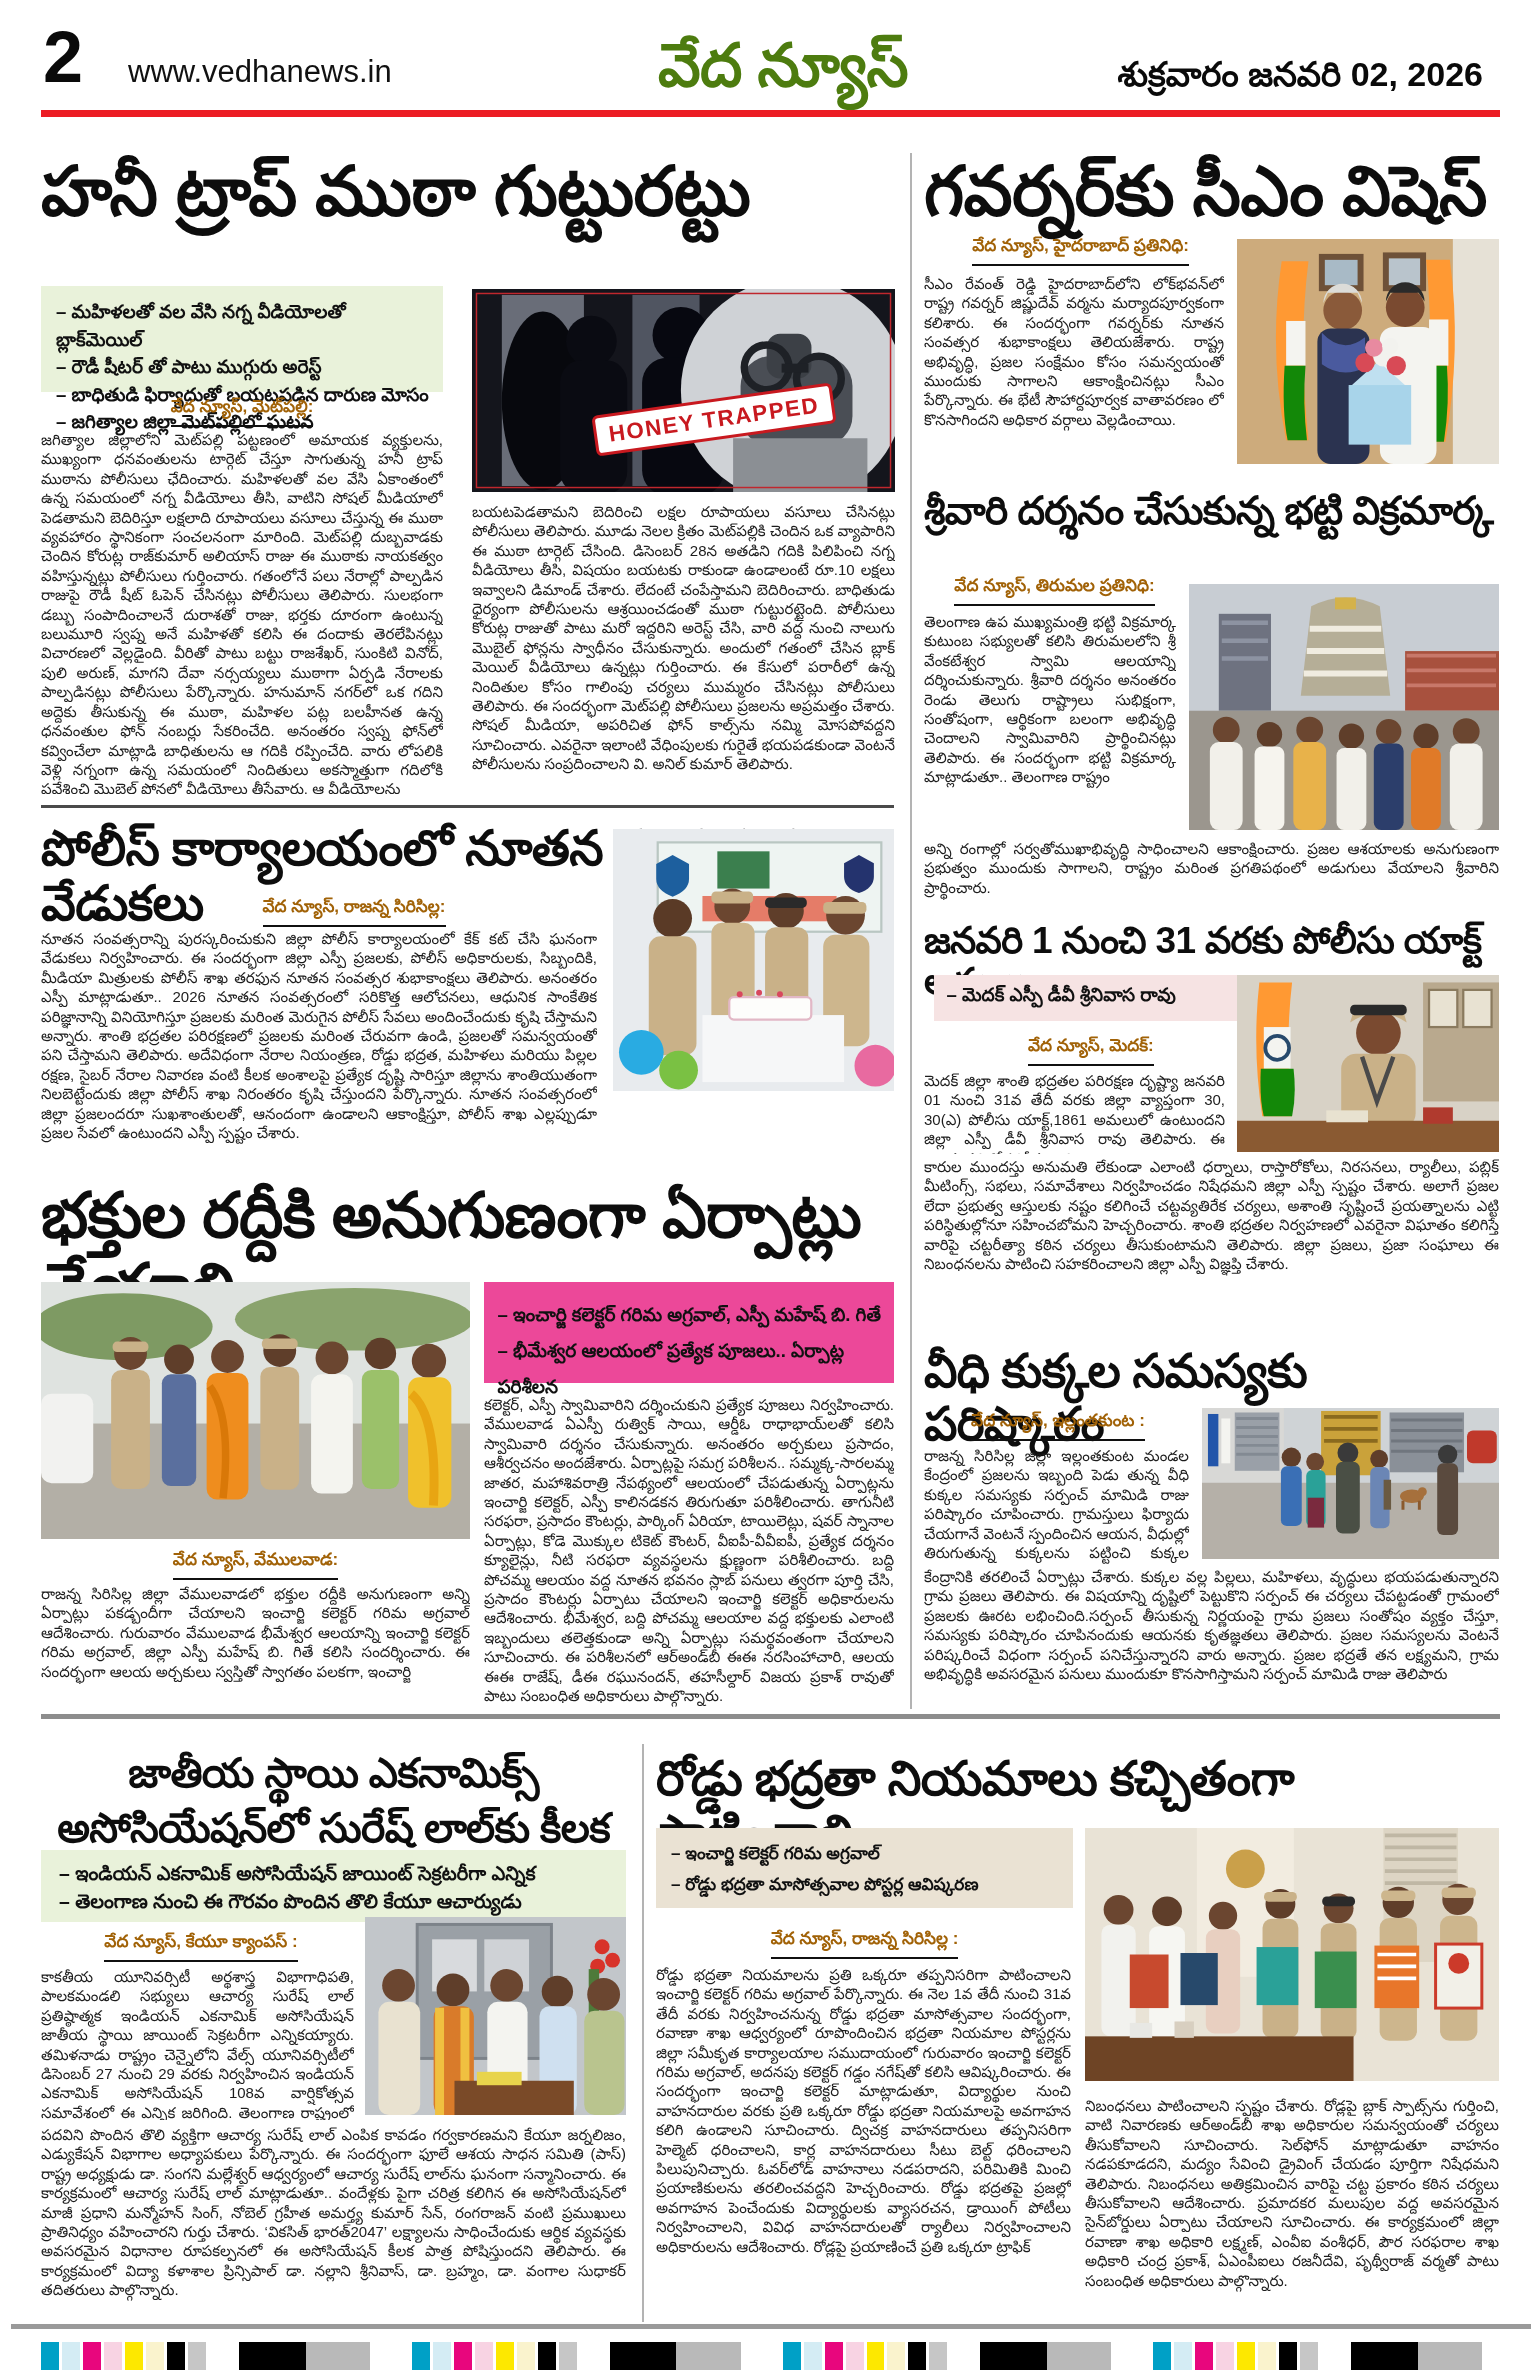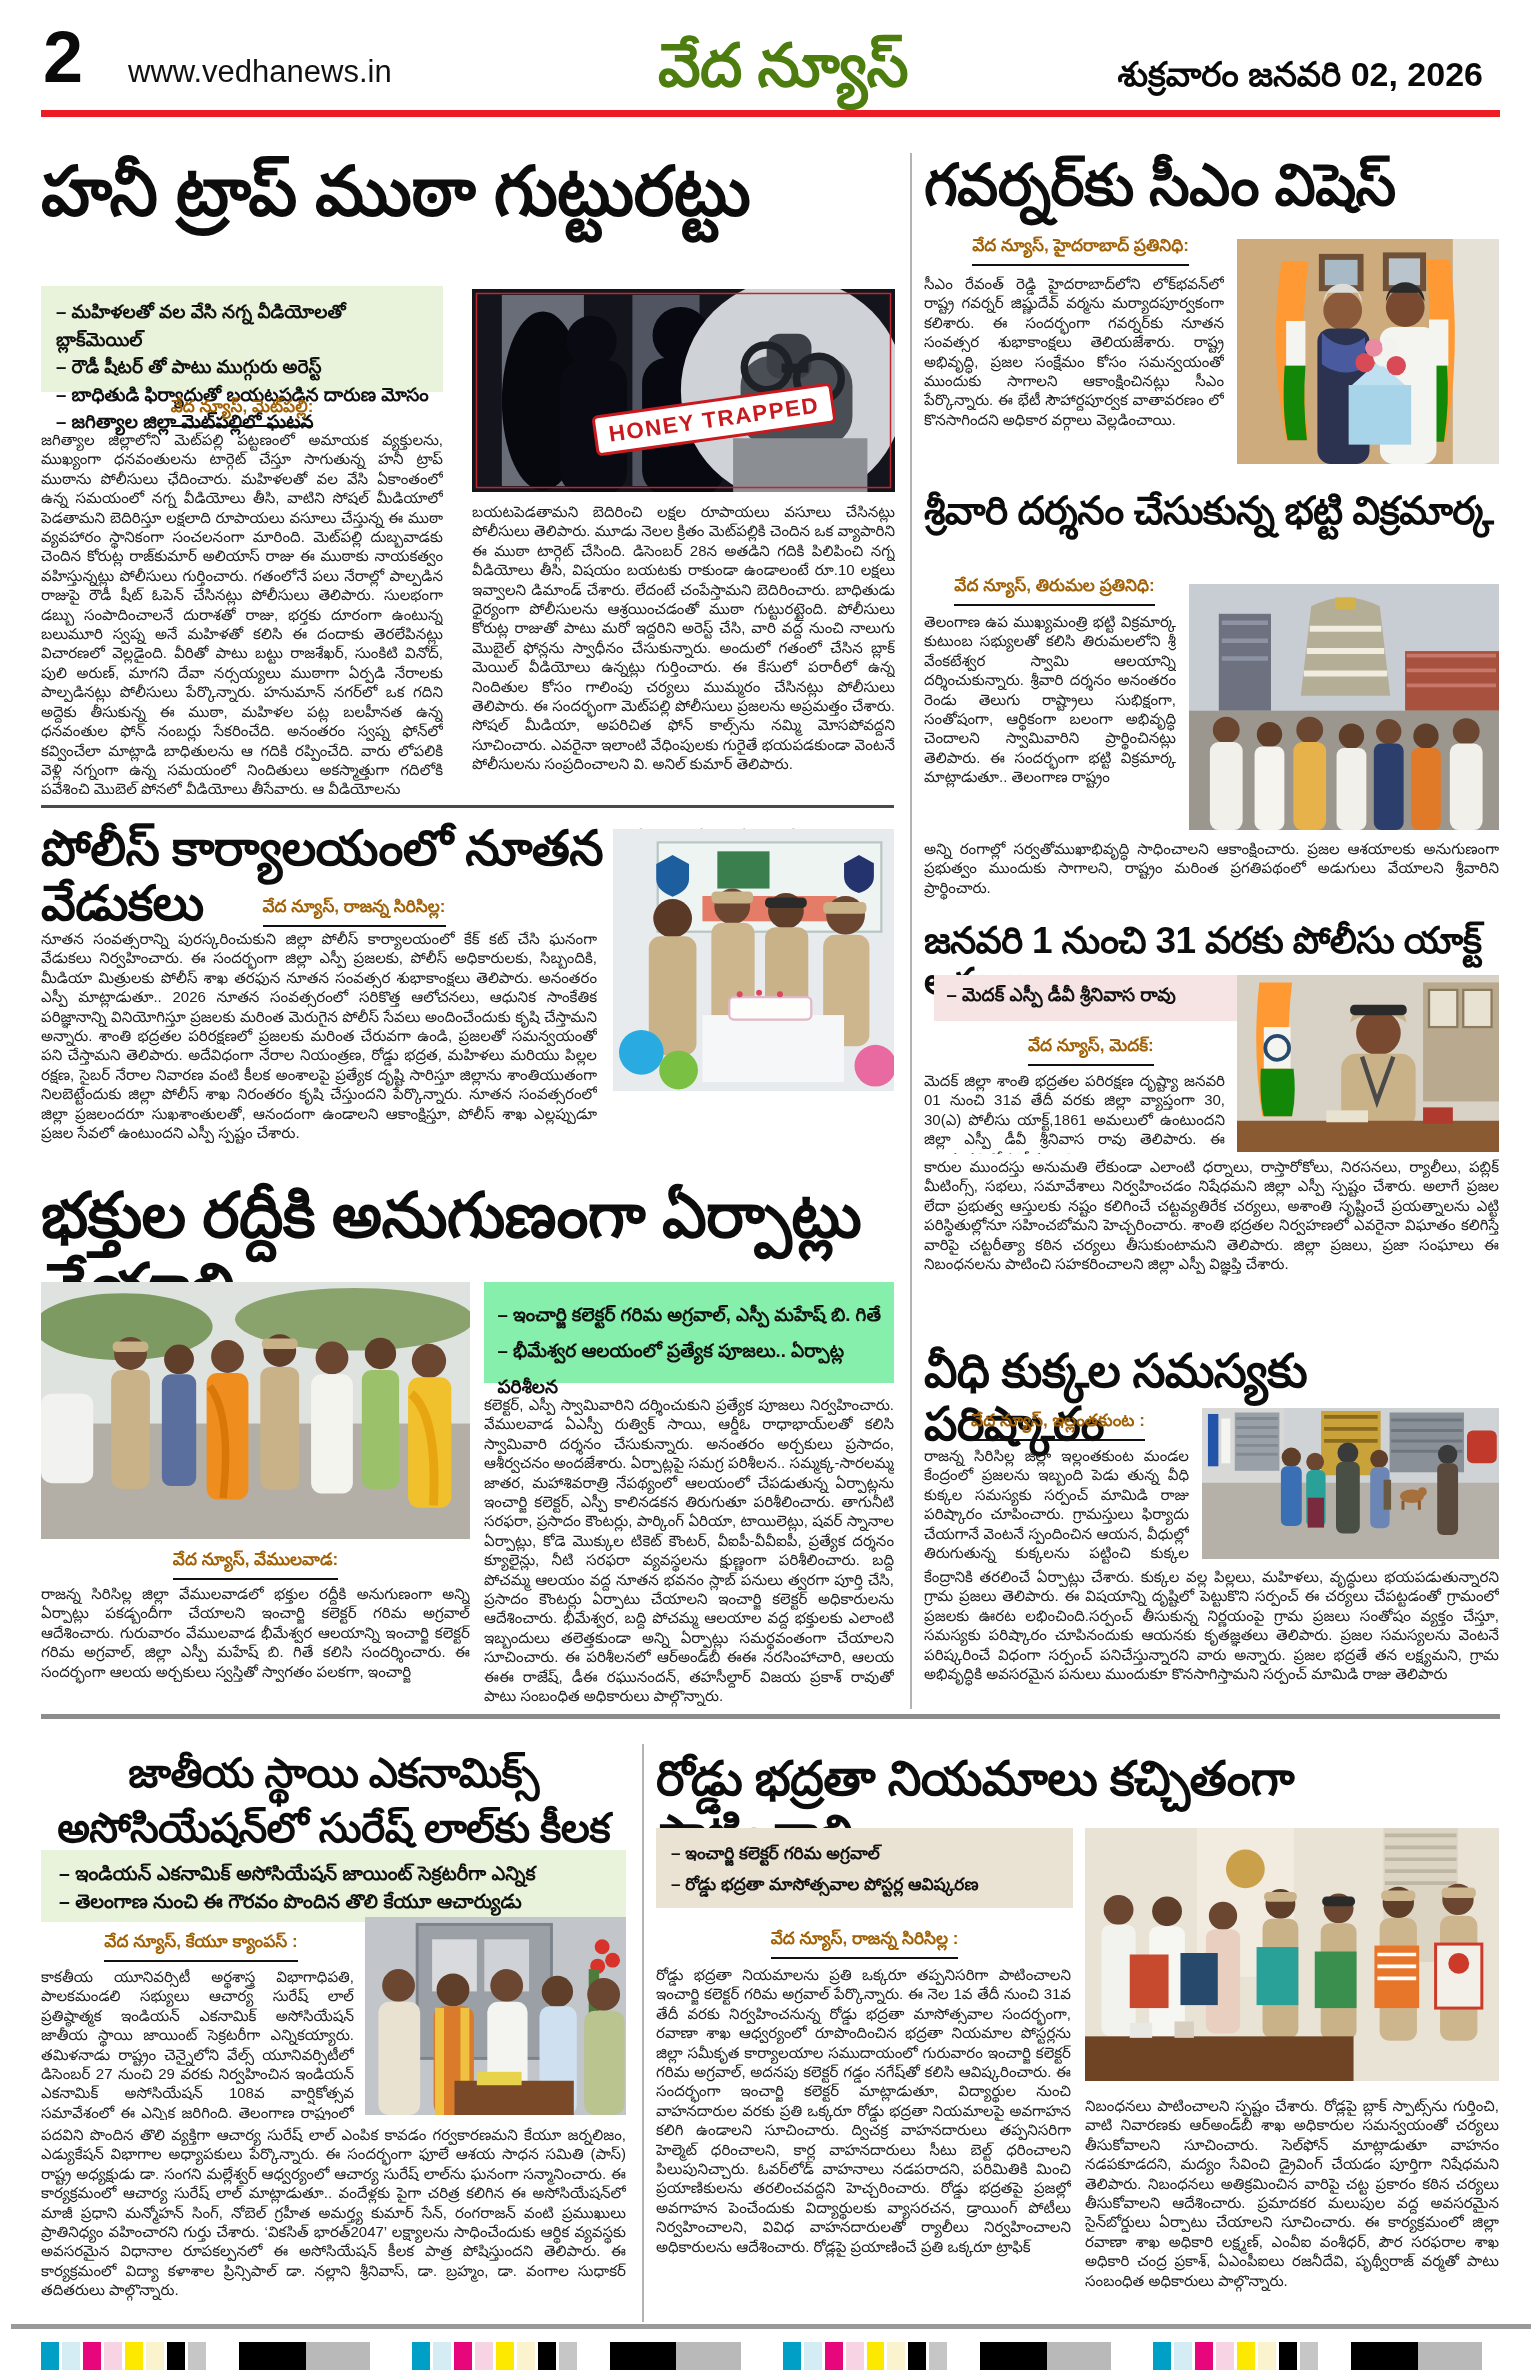--- a/index.html
+++ b/index.html
@@ -51,21 +51,21 @@
   .a2 .spacer { float:right; width:297px; height:165px; }
   .a2 .photo { left:572px; top:21px; width:281px; height:262px; background:#dfe3e6; }
 
   
   .a3 { left:41px; top:1174px; width:853px; height:535px; }
   .a3 .hl { position:absolute; top:6px; left:0; width:100%; font-size:63px; }
   .a3 .photo { left:0; top:108px; width:429px; height:257px; background:#cfd3d6; }
   .a3 .dateline { position:absolute; top:376px; left:0; width:429px; }
   .a3 .bleft  { position:absolute; top:410px; left:0; width:429px; height:123px; }
   .a3 .greenbox { position:absolute; top:108px; left:443px; width:410px; height:101px;
-                  background:#86efac; padding:15px 7.5px 7.5px 13.4px; }
+                  background:#ec4899; padding:15px 7.5px 7.5px 13.4px; }
   .a3 .greenbox li { font-size:18.6px; line-height:36px; }
   .a3 .bright { position:absolute; top:221px; left:443px; width:410px; height:313px; }
 
   
   .a4 { left:41px; top:1737px; width:585px; height:596px; }
   .a4 .hl { position:absolute; top:9px; left:0; width:100%; font-size:41px; text-align:center; line-height:1.35; }
   .a4 .greenbox { position:absolute; top:113px; left:0; width:585px; height:72px;
                   background:#e9f2da; padding:9px 7.5px 6px 18px; }
   .a4 .greenbox li { font-size:19.4px; line-height:28px; }
   .a4 .dateline { position:absolute; top:195px; left:0; width:320px; }
@@ -79,21 +79,21 @@
   .a5 .beigebox { position:absolute; top:91px; left:0; width:417px; height:80px;
                   background:#eae2d3; padding:10.4px 7.5px 6px 15px; }
   .a5 .beigebox li { font-size:17px; line-height:31px; }
   .a5 .photo { left:429px; top:91px; width:414px; height:253px; background:#e4ddd0; }
   .a5 .dateline { position:absolute; top:192px; left:0; width:417px; }
   .a5 .bleft  { position:absolute; top:228px; left:0; width:415px; height:367px; }
   .a5 .bright { position:absolute; top:359px; left:429px; width:414px; height:236px; }
 
   
   .r1 { left:924px; top:153px; width:575px; height:319px; }
-  .r1 .hl { position:absolute; top:0; left:0; width:100%; font-size:58px; }
+  .r1 .hl { position:absolute; top:0; left:0; width:100%; font-size:69px; }
   .r1 .dateline { position:absolute; top:83px; left:0; width:313px; }
   .r1 .photo { left:313px; top:86px; width:262px; height:225px; background:#d9c9a8; }
   .r1 .body-txt { position:absolute; top:121px; left:0; width:300px; height:192px; }
 
   .r2 { left:924px; top:481px; width:575px; height:436px; }
   .r2 .hl { position:absolute; top:7.5px; left:0; width:100%; font-size:39px; }
   .r2 .dateline { position:absolute; top:95px; left:0; width:261px; }
   .r2 .photo { left:265px; top:103px; width:310px; height:246px; background:#c6cbd2; }
   .r2 .bleft { position:absolute; top:131px; left:0; width:252px; height:221px; }
   .r2 .bfull { position:absolute; top:358px; left:0; width:575px; height:75px; }

